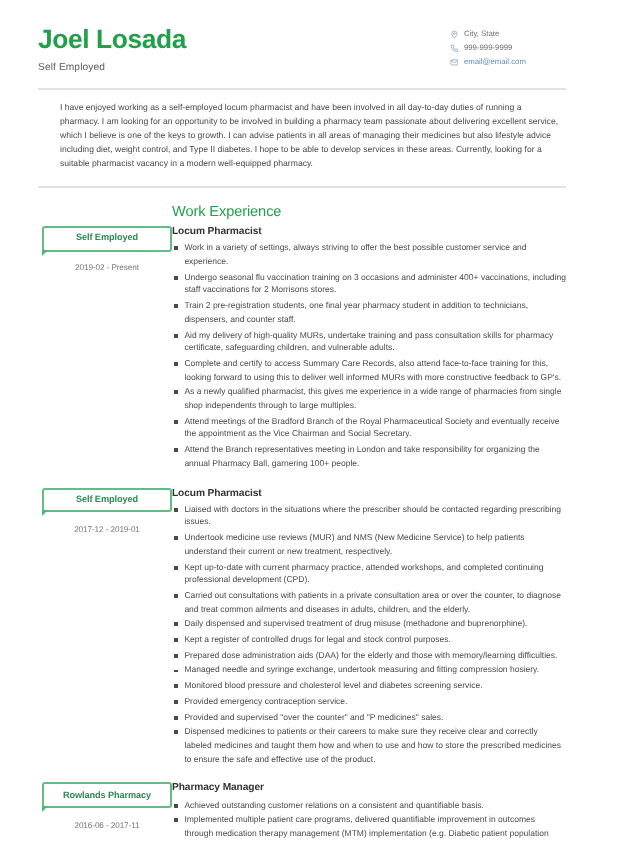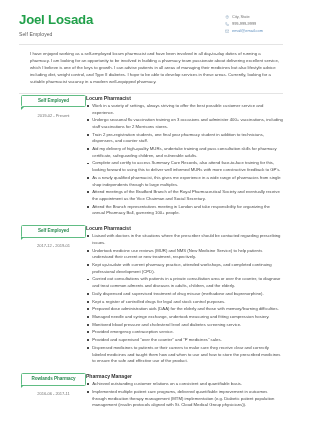--- a/index.html
+++ b/index.html
@@ -203,20 +203,21 @@
     </div>
   </div>
 
   <div class="rule"></div>
 
   <div class="summary">I have enjoyed working as a self-employed locum pharmacist and have been involved in all day-to-day duties of running a pharmacy. I am looking for an opportunity to be involved in building a pharmacy team passionate about delivering excellent service, which I believe is one of the keys to growth. I can advise patients in all areas of managing their medicines but also lifestyle advice including diet, weight control, and Type II diabetes. I hope to be able to develop services in these areas. Currently, looking for a suitable pharmacist vacancy in a modern well-equipped pharmacy.</div>
 
   <div class="rule"></div>
 
   <div class="section">
+    <div class="section-title">Work Experience</div>
 
     <div class="entry">
       <div class="left-col">
         <div class="org-badge">Self Employed</div>
         <div class="entry-dates">2019-02 - Present</div>
       </div>
       <div class="right-col">
         <div class="job-title">Locum Pharmacist</div>
         <ul class="bullets">
           <li>Work in a variety of settings, always striving to offer the best possible customer service and experience.</li>

